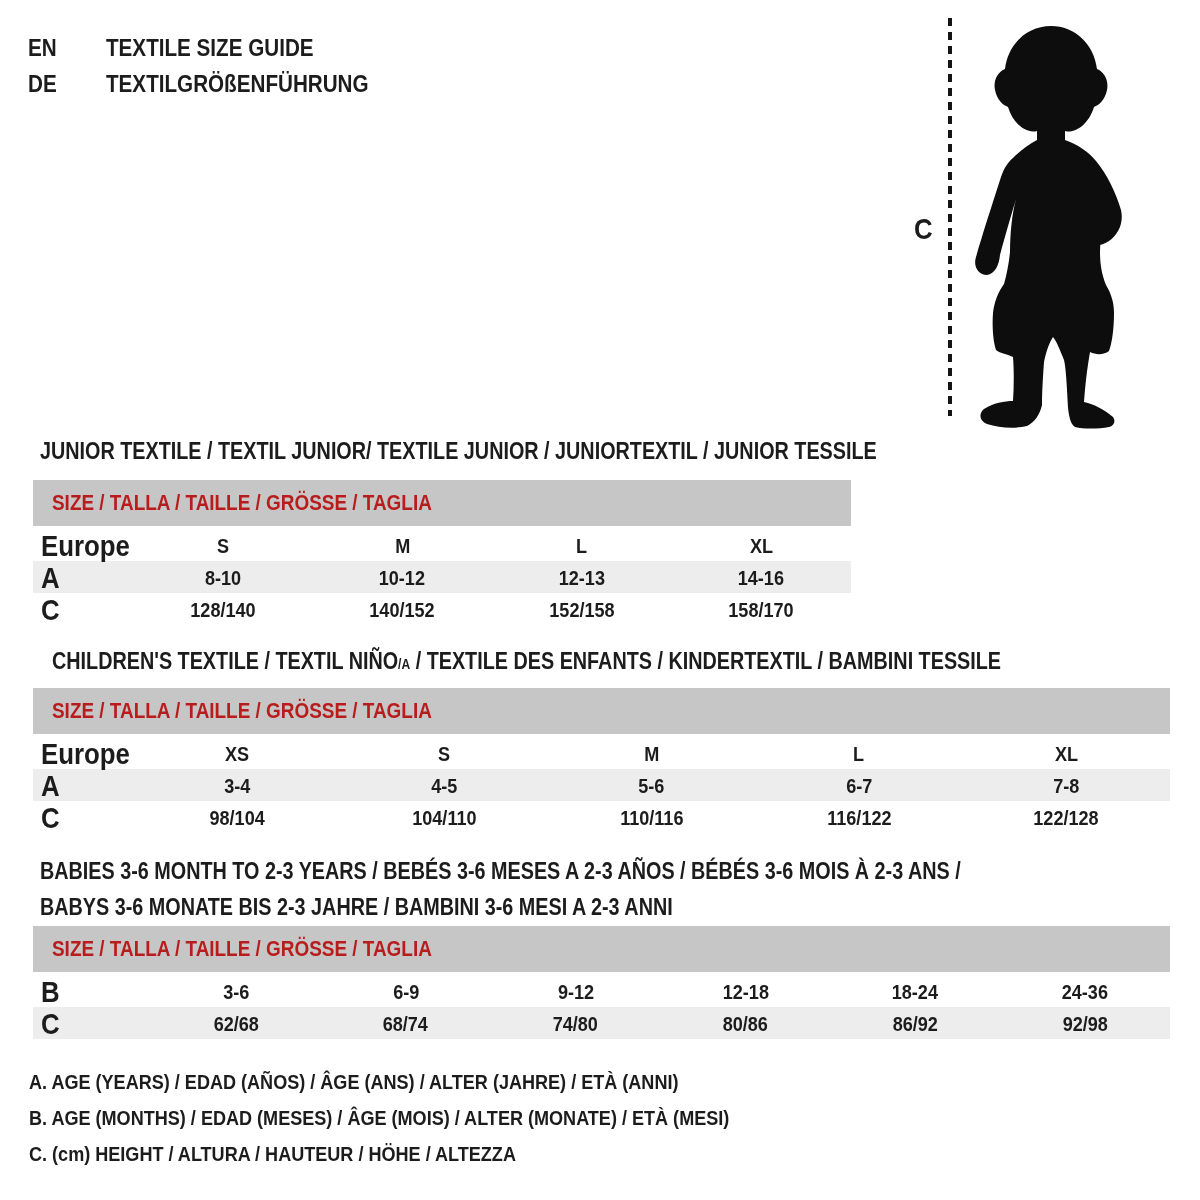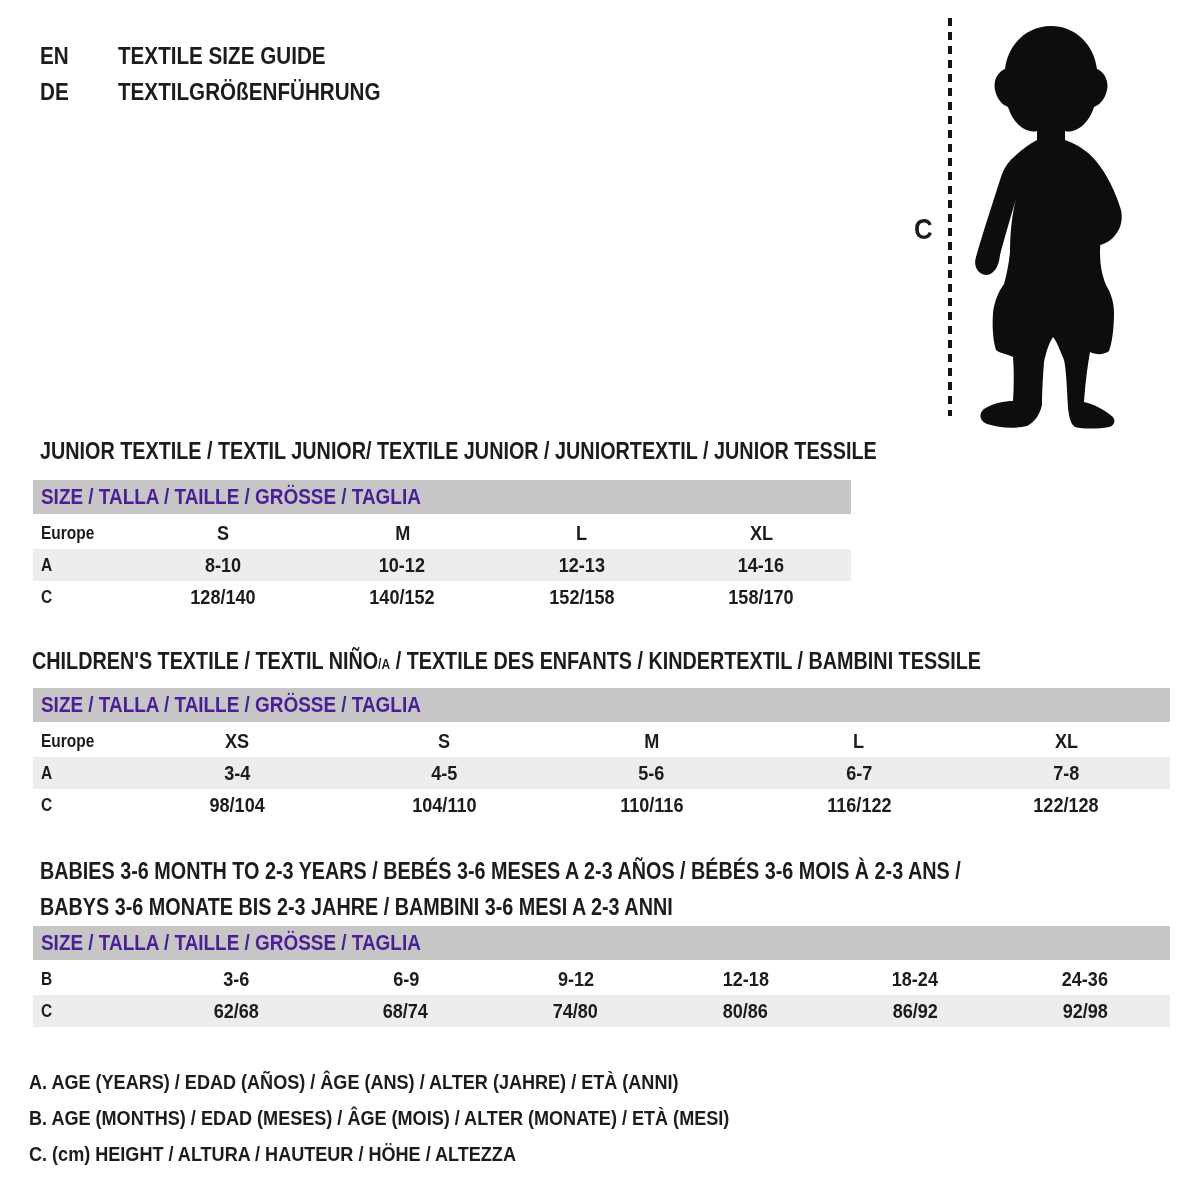--- a/index.html
+++ b/index.html
@@ -6,49 +6,49 @@
   .canvas{
     position:relative;width:1200px;height:1200px;background:#ffffff;
     font-family:"Liberation Sans", sans-serif;font-weight:bold;color:var(--ink,#1c1c1c);
     overflow:hidden;
   }
   .cond,.cond-l{display:inline-block;transform:scaleX(0.86);white-space:nowrap;}
   .cond{transform-origin:center center;}
   .cond-l{transform-origin:left center;}
 
   
-  .lang-list{position:absolute;left:40px;top:30px;margin-top:8px;}
+  .lang-list{position:absolute;left:28px;top:30px;}
   .lang-row{height:36px;display:flex;align-items:center;font-size:24px;letter-spacing:0;}
   .lang-code{width:78px;flex:0 0 78px;}
 
   
   .measure-line{position:absolute;left:948px;top:18px;width:4px;height:398px;
     background:repeating-linear-gradient(to bottom,#141414 0 8px,transparent 8px 14px);}
   .c-label{position:absolute;left:914px;top:212px;font-size:30px;}
   .silhouette{position:absolute;left:963px;top:12px;width:180px;height:420px;}
 
   
   .sec-title{position:absolute;font-size:23px;line-height:26px;margin-top:8px;}
   .title1{left:40px;top:430px;}
-  .title2{left:32px;top:640px;}
+  .title2{left:52px;top:640px;}
   .title3{left:40px;top:845px;line-height:36px;}
   .subsm{font-size:14px;}
 
   
   .tbl{position:absolute;}
   .t1{left:33px;top:480px;width:818px;}
   .t2{left:33px;top:688px;width:1137px;}
   .t3{left:33px;top:926px;width:1137px;}
-  .tbl-head{height:34px;background:var(--bar,#c6c6c6);display:flex;align-items:center;
-    padding-left:8px;font-size:22px;margin-bottom:3px;color:#4c1d95;}
+  .tbl-head{height:46px;background:var(--bar,#c6c6c6);display:flex;align-items:center;
+    padding-left:19px;font-size:22px;margin-bottom:3px;color:#b91c1c;}
   .trow{display:grid;height:32px;align-items:center;font-size:21px;}
   .cols4{grid-template-columns:100px repeat(4,1fr);}
   .cols5{grid-template-columns:100px repeat(5,1fr);}
   .cols6{grid-template-columns:118px repeat(6,1fr);}
-  .c0{padding-left:8px;text-align:left;font-size:18px;}
+  .c0{padding-left:8px;text-align:left;font-size:30px;}
   .cv{text-align:center;}
   .shaded{background:var(--shade,#ededed);}
 
   
   .legend{position:absolute;left:29px;top:1064px;font-size:21px;}
   .legend-line{height:36px;display:flex;align-items:center;}
 </style>
 </head>
 <body>
 

